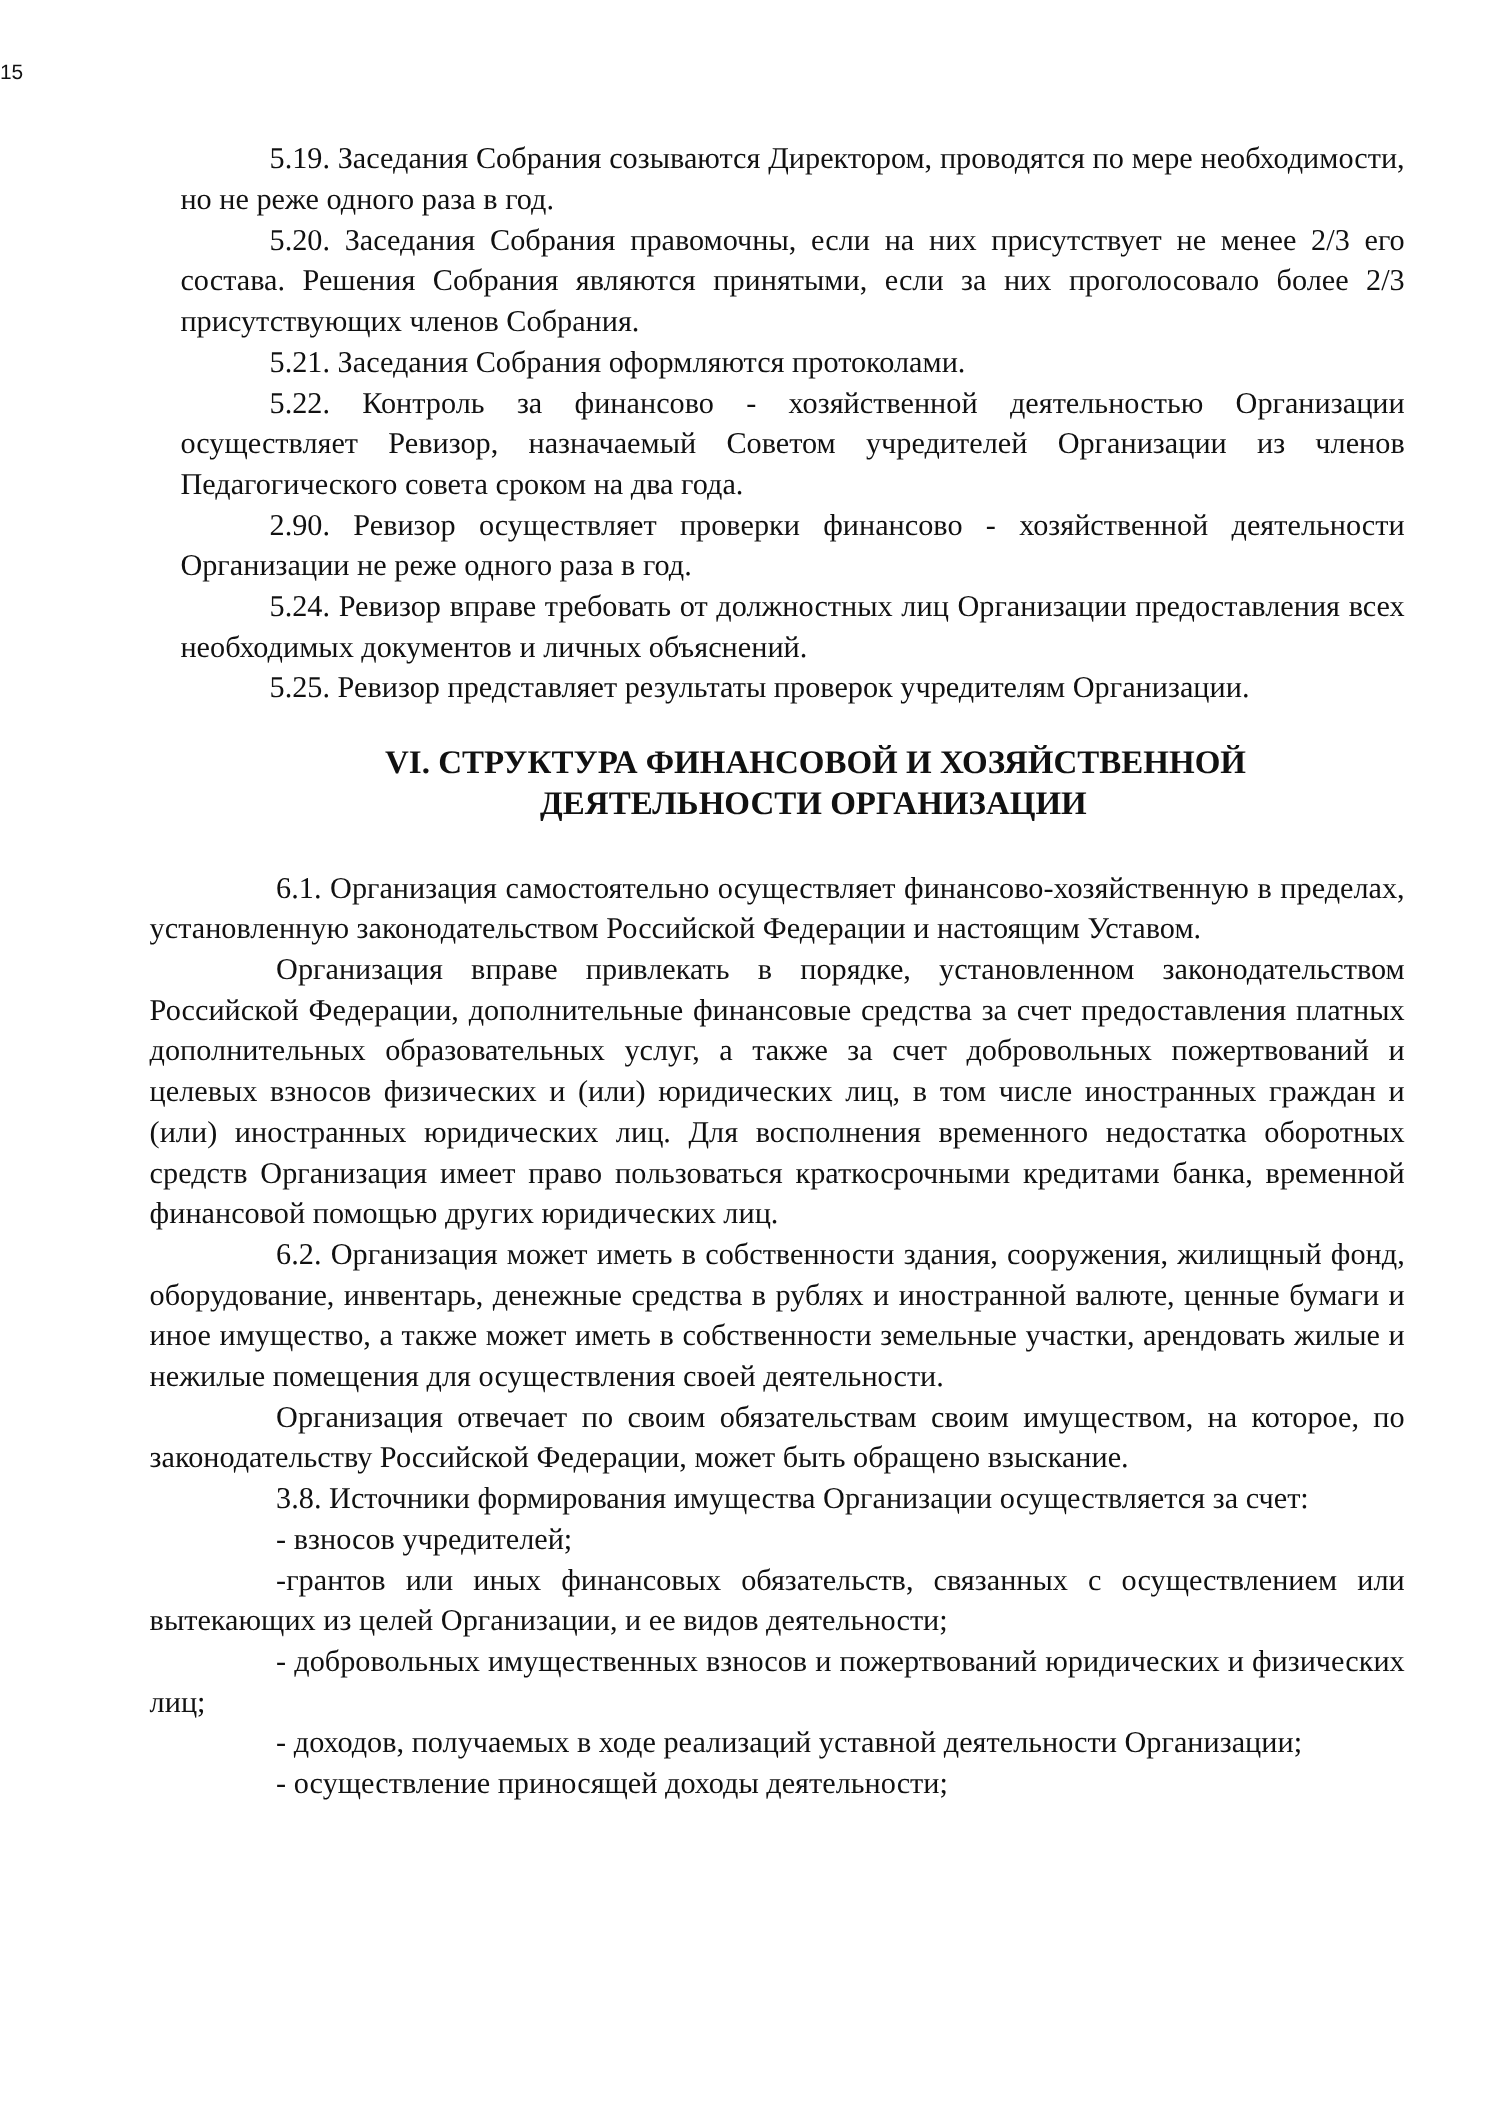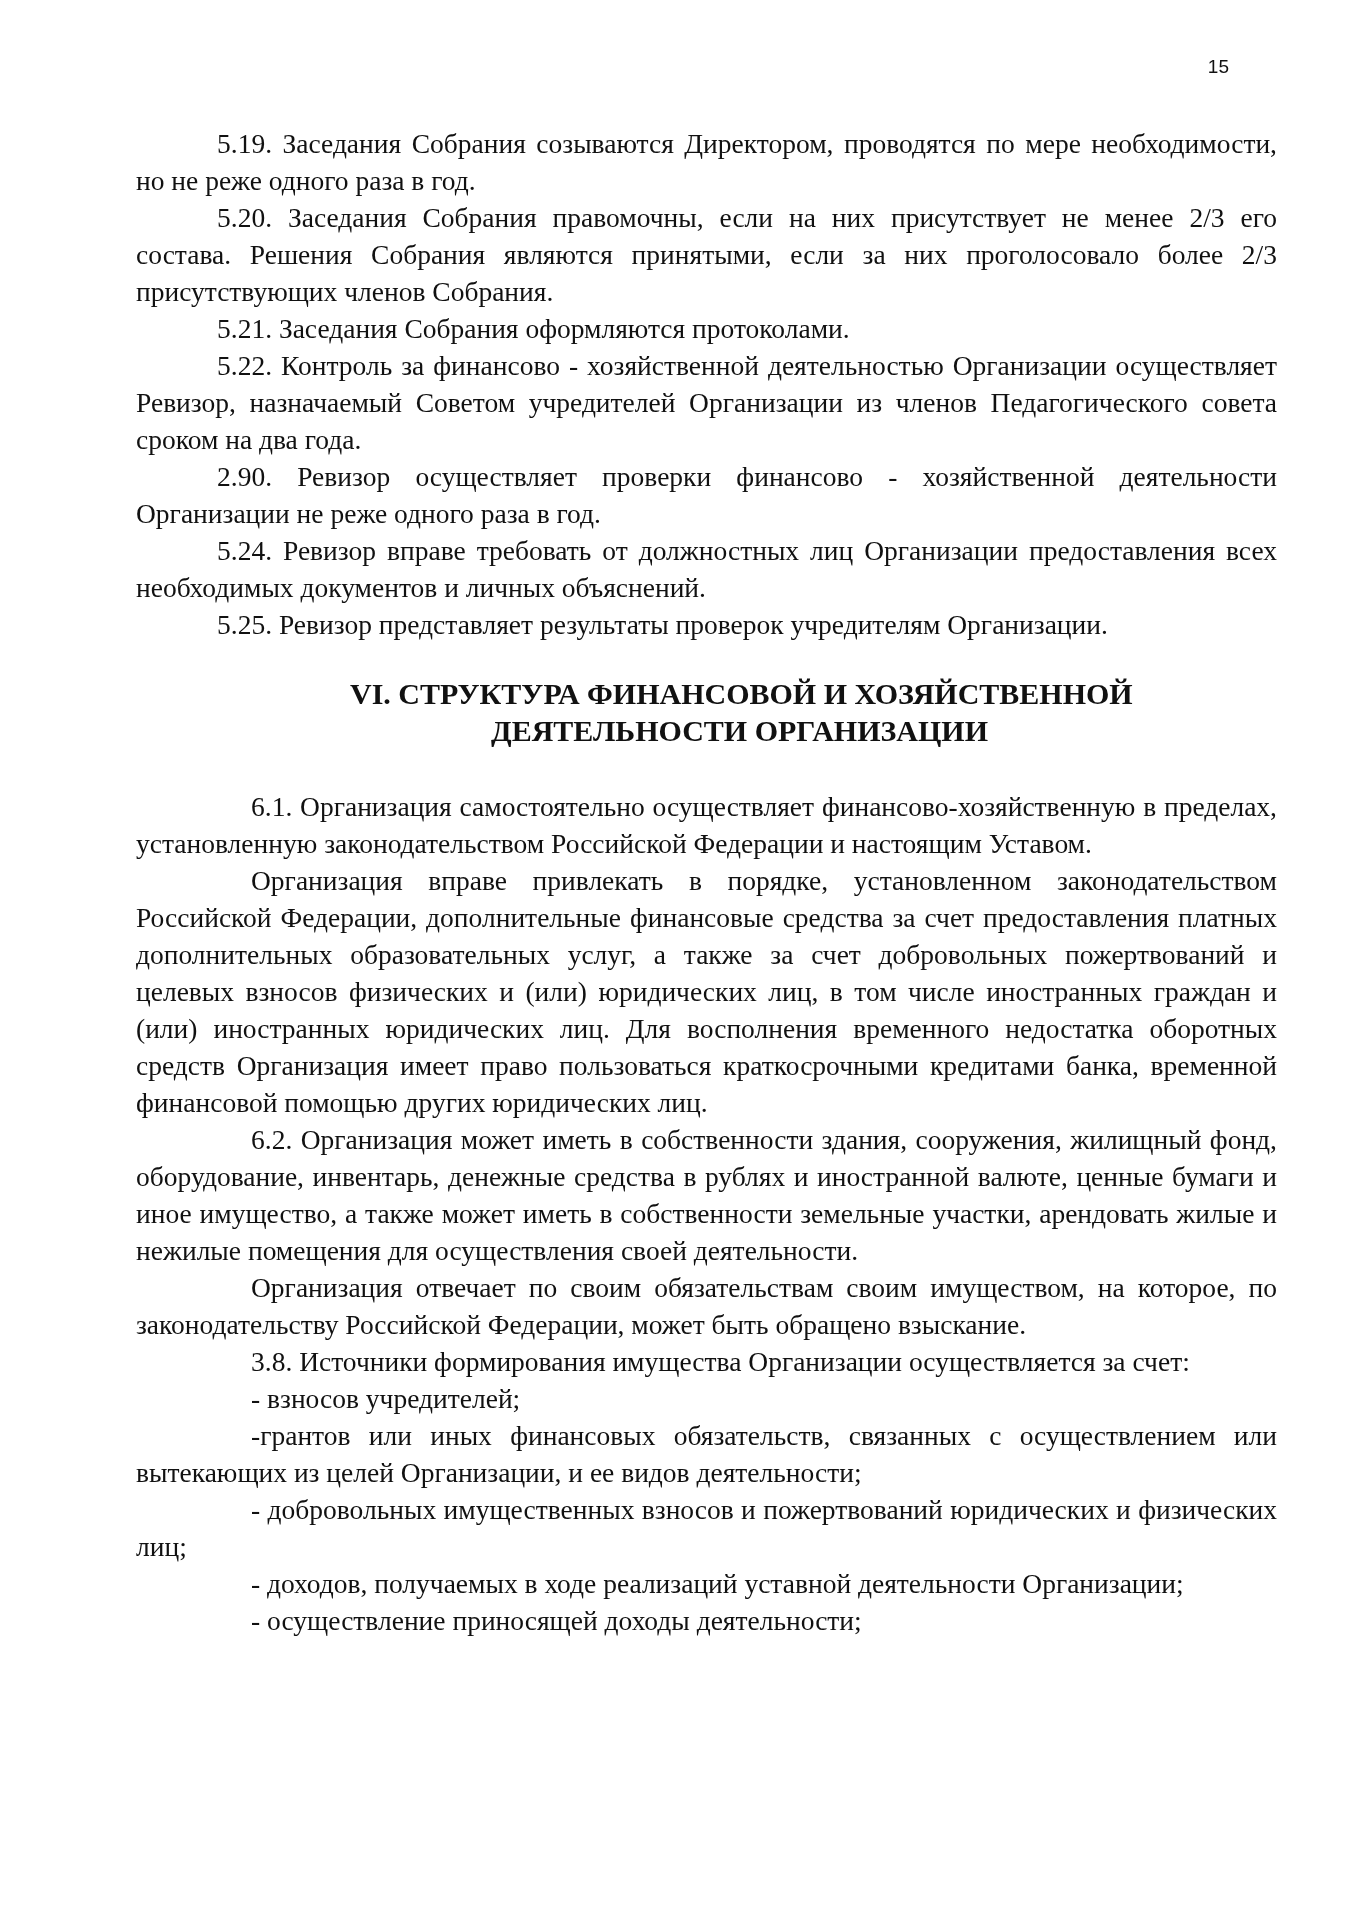--- a/index.html
+++ b/index.html
@@ -1,22 +1,22 @@
 <!DOCTYPE html>
 <html><head>
 <meta charset="utf-8">
 <style>
   html, body { margin: 0; padding: 0; background: #ffffff; }
   body { width: 1357px; height: 1920px; position: relative; overflow: hidden;
          font-family: "Liberation Serif", "DejaVu Serif", serif; color: #111; }
-  .page-number { position: absolute; top: 56px; left: 0; width: 1229px; text-align: right;
+  .page-number { position: absolute; top: 56px; left: 0; width: 1229px; text-align: left;
          font-family: "Liberation Sans", "DejaVu Sans", sans-serif; font-size: 19px; }
   .block { position: absolute; left: 136px; width: 1141px; font-size: 27.5px; line-height: 37px; }
   .p { text-align: justify; text-align-last: left; margin: 0; }
-  .p.ind1 { text-indent: 81px; }
+  .p.ind1 { text-indent: 81px; margin-left: 28px; }
   .p.ind2 { text-indent: 115px; font-family: Liberation Serif, serif; }
   .heading { position: absolute; left: 0; width: 1357px; top: 676px; font-weight: bold;
          font-size: 30px; line-height: 36px; }
   .heading .l1 { position: absolute; left: 350px; white-space: nowrap; top: 0; }
   .heading .l2 { position: absolute; left: 443px; white-space: nowrap; top: 37px; margin-left: 48px; }
 </style>
 </head>
 <body>
 
 <div class="page-number">15</div>

